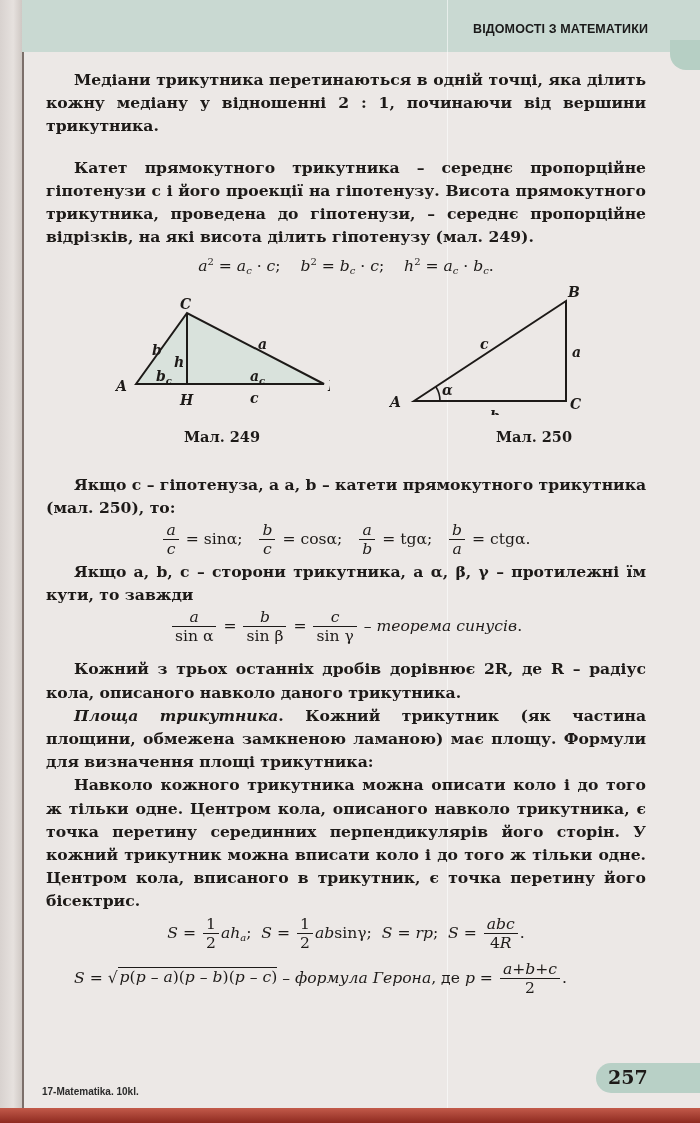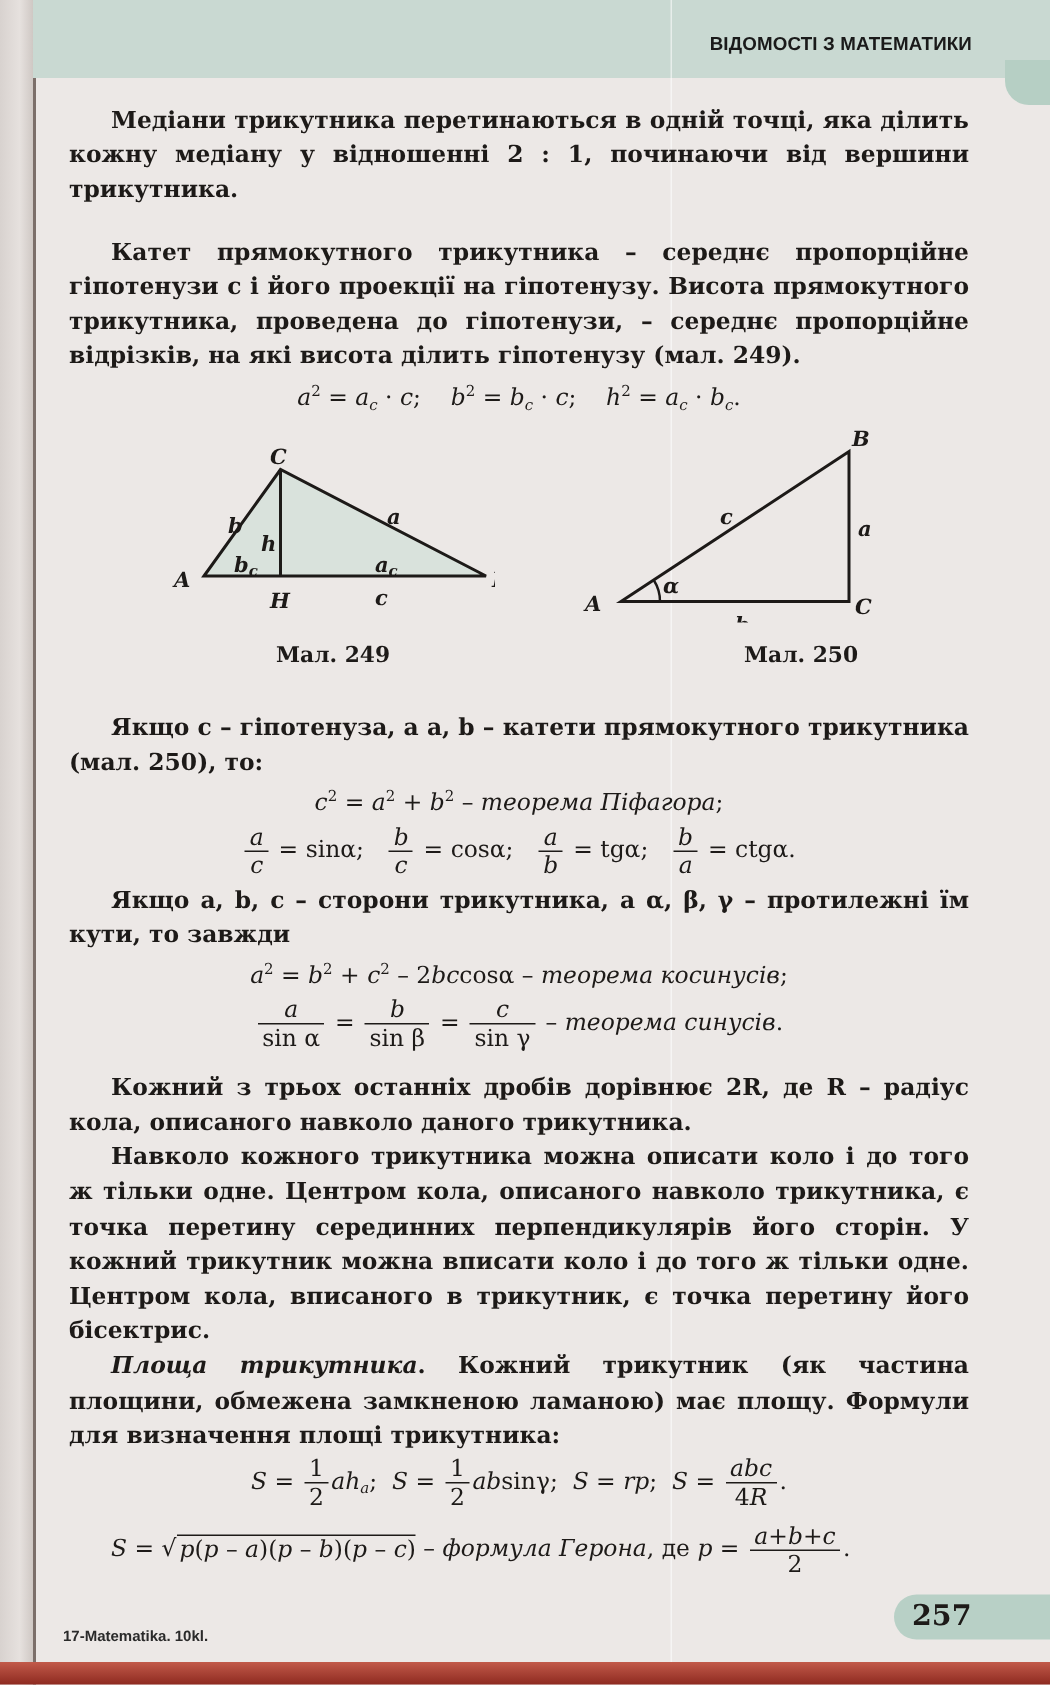--- a/index.html
+++ b/index.html
@@ -113,48 +113,42 @@
         <text x="194" y="72">a</text>
         <text x="112" y="136">b</text>
         <text x="64" y="110" font-size="12">α</text>
       </svg>
       <div class="fig-caption" style="left:118px; top:140px;">Мал. 250</div>
     </div>
   </div>
 
   <p class="p indent">Якщо c – гіпотенуза, а a, b – катети прямокутного трикутника (мал. 250), то:</p>
 
-  <p class="formula" style="margin-top:1px">
-    <i>c</i><sup>2</sup> = <i>a</i><sup>2</sup> + <i>b</i><sup>2</sup> – <i>теорема Піфагора</i>;
-  </p>
 
   <p class="formula" style="margin-top:2px">
     <span class="frac"><span class="num"><i>a</i></span><span class="den"><i>c</i></span></span> = sinα;&nbsp;&nbsp;
     <span class="frac"><span class="num"><i>b</i></span><span class="den"><i>c</i></span></span> = cosα;&nbsp;&nbsp;
     <span class="frac"><span class="num"><i>a</i></span><span class="den"><i>b</i></span></span> = tgα;&nbsp;&nbsp;
     <span class="frac"><span class="num"><i>b</i></span><span class="den"><i>a</i></span></span> = ctgα.
   </p>
 
   <p class="p indent" style="margin-top:2px">Якщо a, b, c – сторони трикутника, а α, β, γ – протилежні їм кути, то завжди</p>
 
-  <p class="formula">
-    <i>a</i><sup>2</sup> = <i>b</i><sup>2</sup> + <i>c</i><sup>2</sup> – 2<i>bc</i>cosα – <i>теорема косинусів</i>;
-  </p>
 
   <p class="formula" style="margin-top:2px">
     <span class="frac"><span class="num"><i>a</i></span><span class="den">sin α</span></span> =
     <span class="frac"><span class="num"><i>b</i></span><span class="den">sin β</span></span> =
     <span class="frac"><span class="num"><i>c</i></span><span class="den">sin γ</span></span> –
     <i>теорема синусів</i>.
   </p>
 
   <p class="p indent" style="margin-top:12px">Кожний з трьох останніх дробів дорівнює 2R, де R – радіус кола, описаного навколо даного трикутника.</p>
+  <p class="p indent"><i>Площа трикутника</i><span>. Кожний трикутник (як частина площини, обмежена замкненою ламаною) має площу. Формули для визначення площі трикутника:</span></p>
+
   <p class="p indent">Навколо кожного трикутника можна описати коло і до того ж тільки одне. Центром кола, описаного навколо трикутника, є точка перетину серединних перпендикулярів його сторін. У кожний трикутник можна вписати коло і до того ж тільки одне. Центром кола, вписаного в трикутник, є точка перетину його бісектрис.</p>
-
-  <p class="p indent"><i>Площа трикутника</i><span>. Кожний трикутник (як частина площини, обмежена замкненою ламаною) має площу. Формули для визначення площі трикутника:</span></p>
 
   <p class="formula" style="margin-top:2px">
     <i>S</i> = <span class="frac"><span class="num">1</span><span class="den">2</span></span><i>ah</i><sub><i>a</i></sub>;&nbsp;
     <i>S</i> = <span class="frac"><span class="num">1</span><span class="den">2</span></span><i>ab</i>sinγ;&nbsp;
     <i>S</i> = <i>rp</i>;&nbsp;
     <i>S</i> = <span class="frac"><span class="num"><i>abc</i></span><span class="den">4<i>R</i></span></span>.
   </p>
 
   <p class="formula" style="margin-top:8px; text-align:left; padding-left:28px;">
     <i>S</i> = √<span class="sqrt"><i>p</i>(<i>p</i> – <i>a</i>)(<i>p</i> – <i>b</i>)(<i>p</i> – <i>c</i>)</span> –

